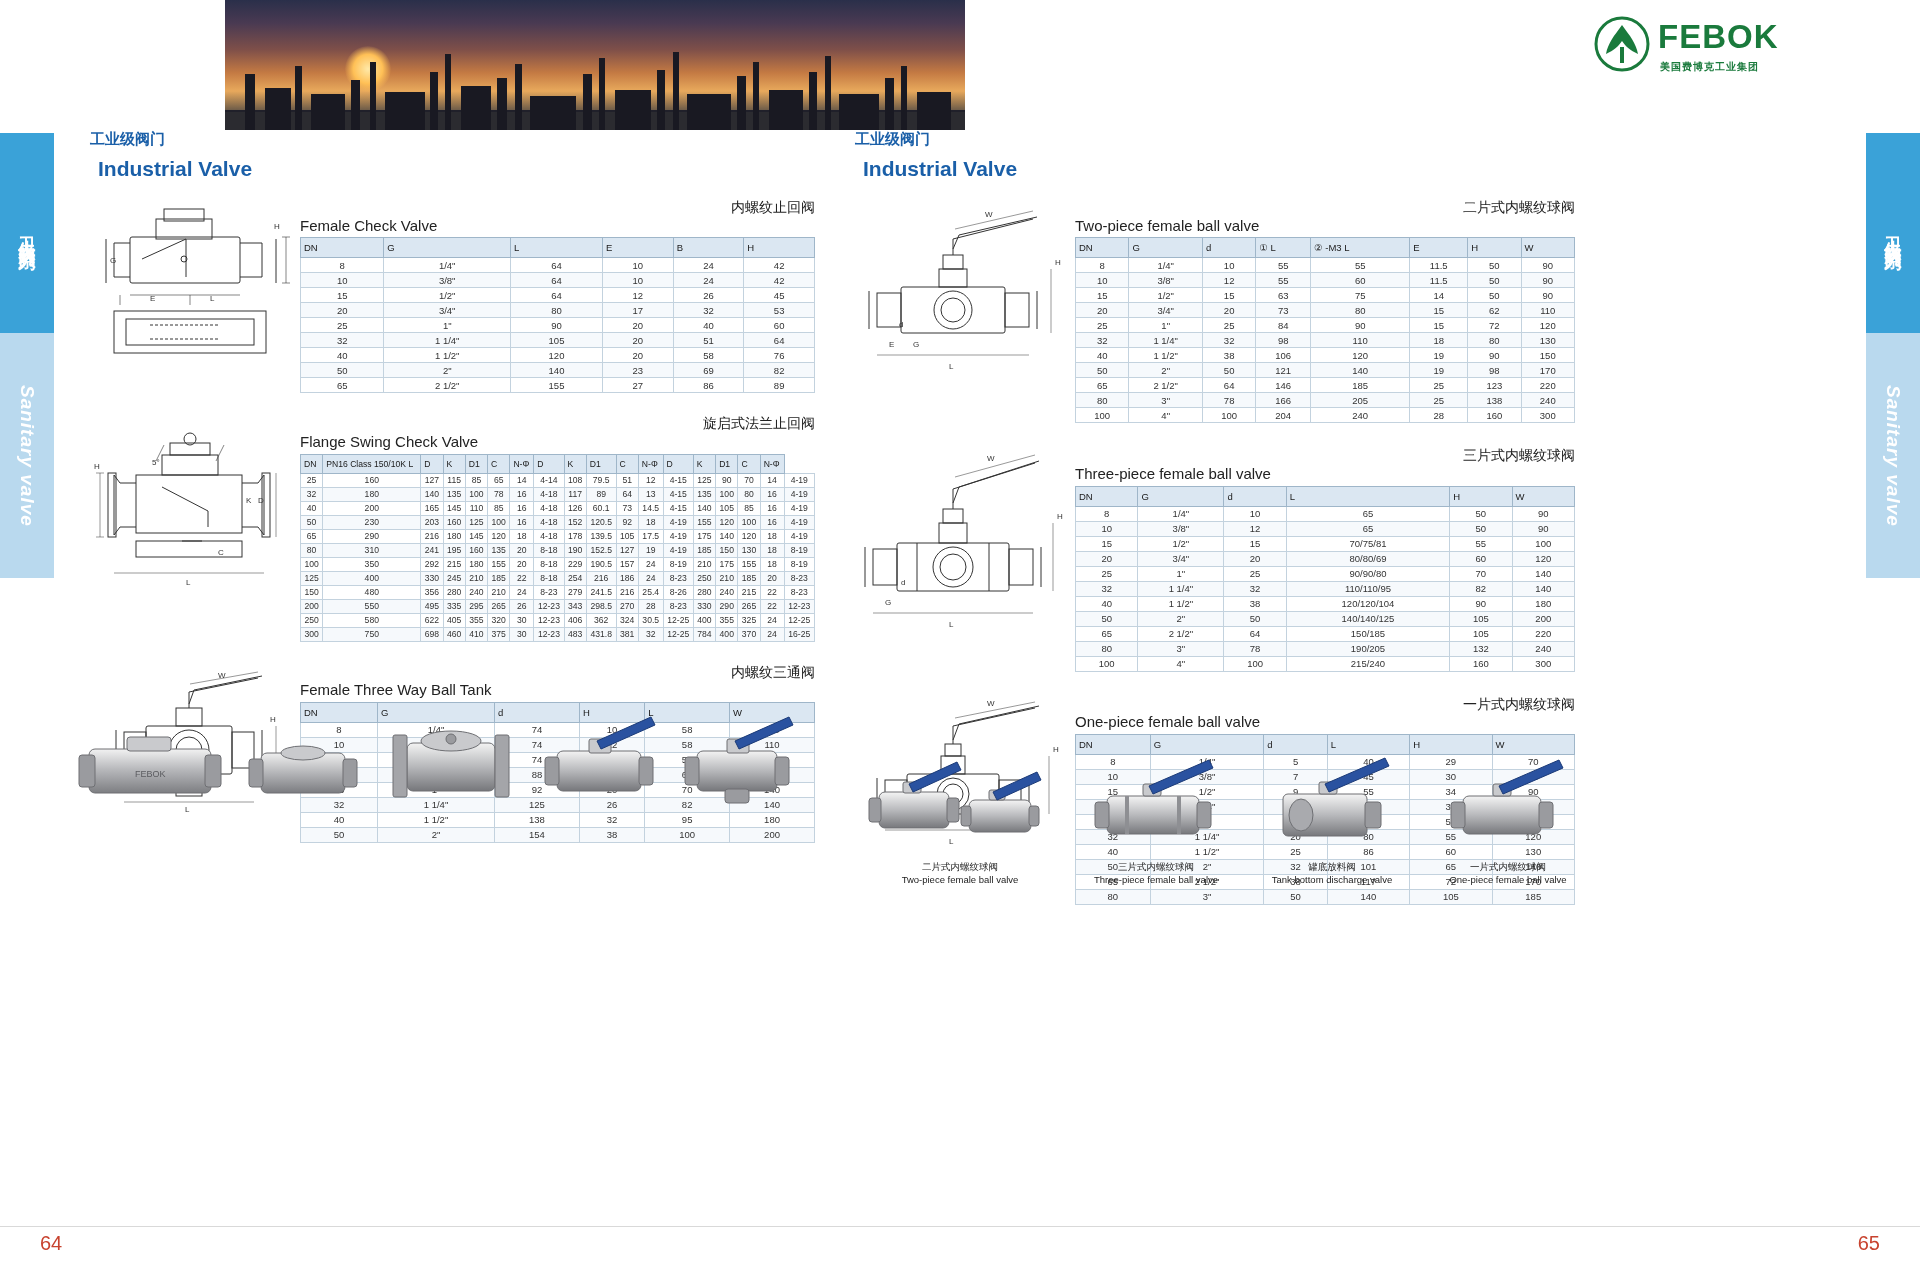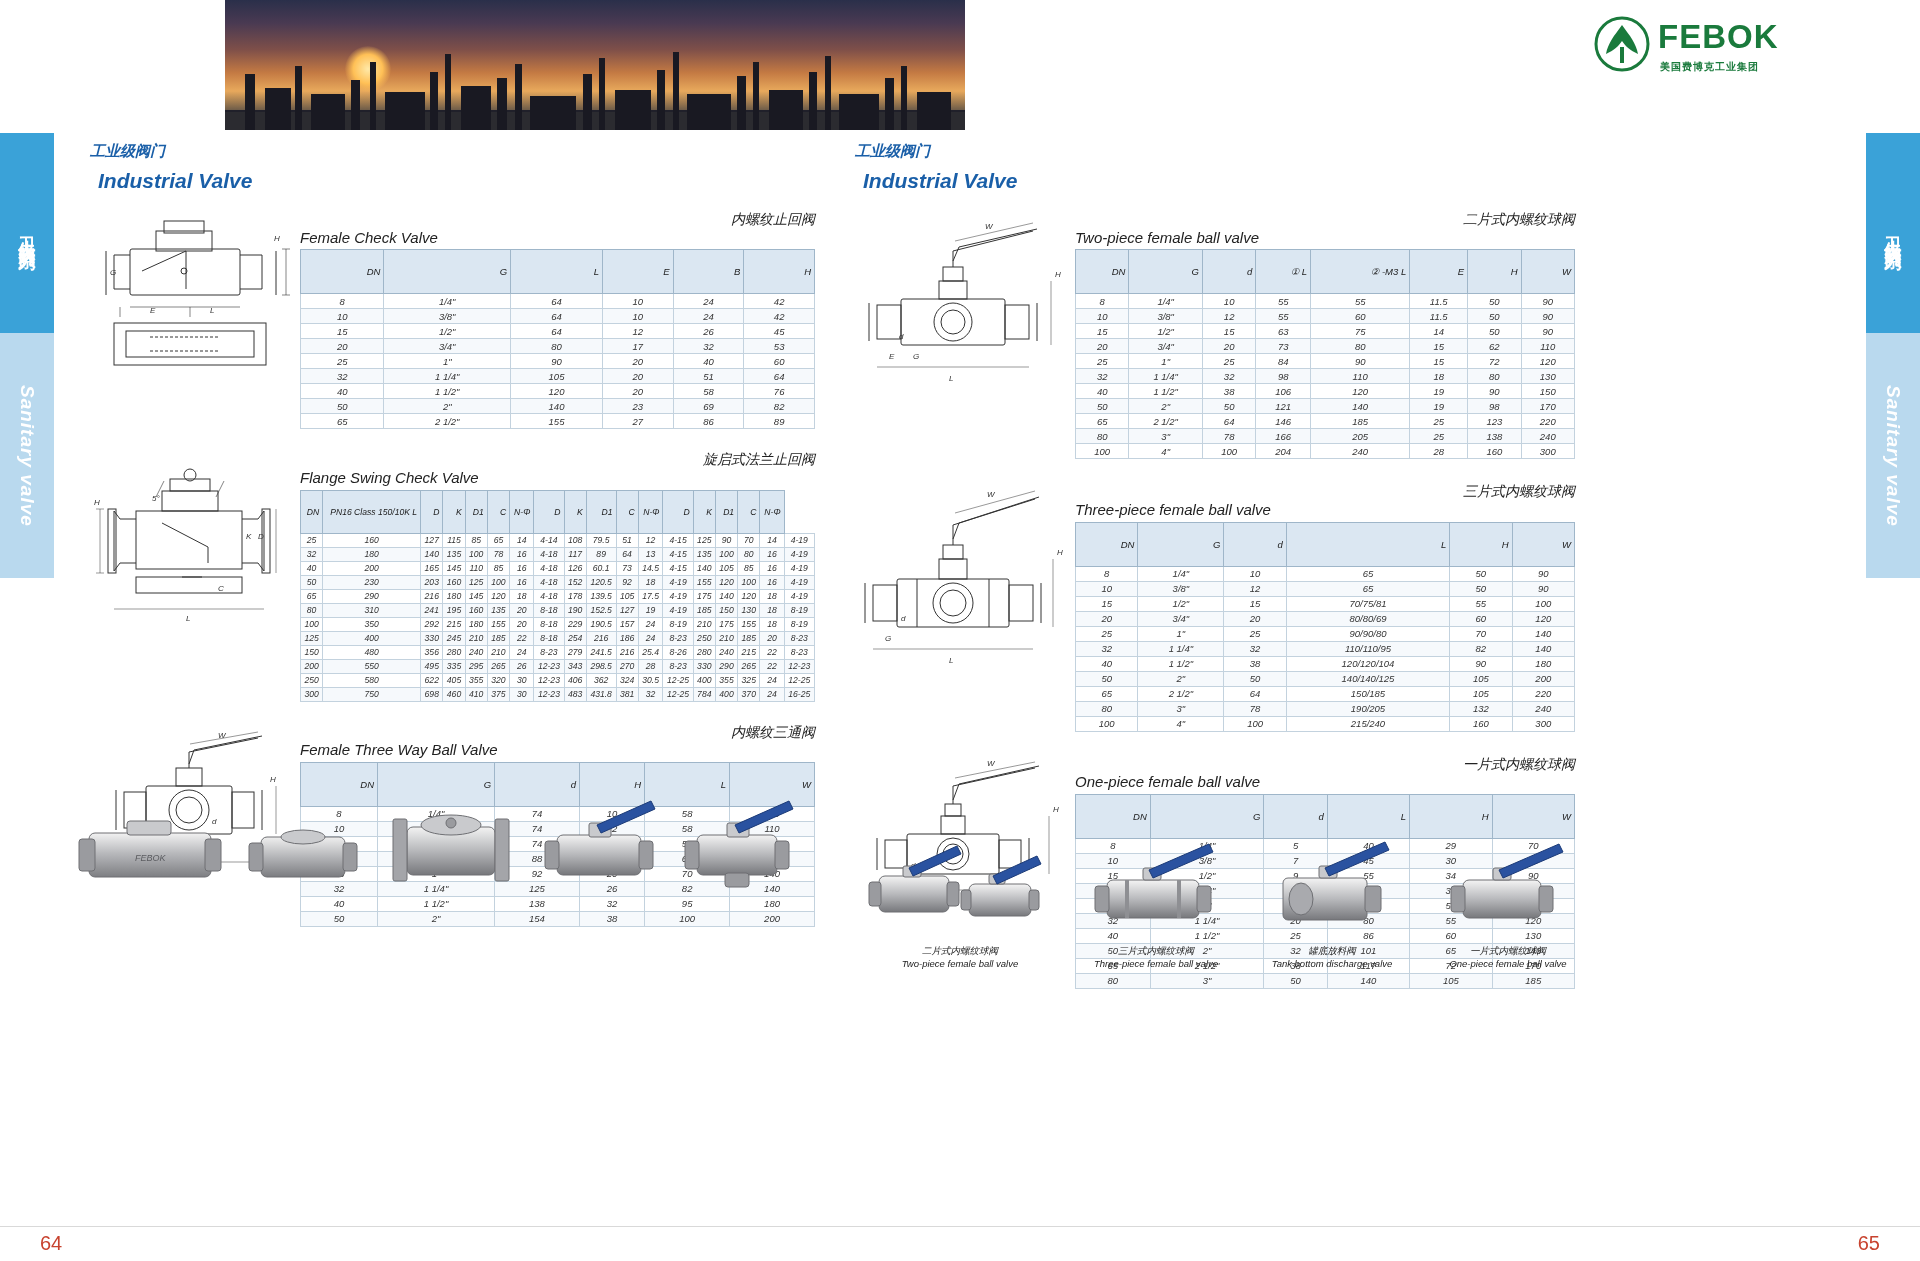--- a/index.html
+++ b/index.html
@@ -42,43 +42,43 @@
   .side-tab .vtxt { writing-mode:vertical-rl; text-orientation:upright; letter-spacing:3px; }
   .side-tab .vtxt-lat { writing-mode:vertical-rl; letter-spacing:1px; font-style:italic; }
   .tab-top-left { left:0; top:133px; height:200px; background:#3aa2d8; }
   .tab-bot-left { left:0; top:333px; height:245px; background:#b9d9ee; }
   .tab-top-right { right:0; top:133px; height:200px; background:#3aa2d8; }
   .tab-bot-right { right:0; top:333px; height:245px; background:#b9d9ee; }
   .tab-bot-left .vtxt-lat, .tab-bot-right .vtxt-lat { color:#ffffff; font-size:19px; }
   .tab-top-left .vtxt, .tab-top-right .vtxt { font-size:17px; }
 
   
-  .page { position:absolute; top:142px;font-style:italic; }
+  .page { position:absolute; top:130px; }
   .page-left { left:90px; width:790px; }
   .page-right { left:855px; width:790px; }
 
   .hdr-cn { font-size:15px; color:#1a5fa8; margin:0 0 2px 0; font-weight:bold; }
   .hdr-en { font-size:21px; color:#1a5fa8; margin:8px; font-weight:bold; }
 
   
   .tbl-title-cn { font-size:14px; color:#222; line-height:1.25;text-align:right; }
   .tbl-title-en { font-size:15px; color:#222; line-height:1.25; margin-bottom:2px; }
 
   table.spec {
     border-collapse:collapse;
     font-size:9.5px;
     color:#333;
     background:#fff;
   }
   table.spec th {
     background:#dbe7f2;
     border:1px solid #9fb6c9;
     font-weight:normal;
-    padding:16px 3px;
-    text-align:right;
+    padding:4px 3px;
+    text-align:left;
     color:#1a1a1a;
   }
   table.spec td {
     border:1px solid #c3d2de;
     padding:1.5px 3px;
     text-align:center;
   }
   table.spec tbody tr:nth-child(odd) { background:#ffffff; }
   table.spec tbody tr:nth-child(even) { background:#f6f9fc; }
 
@@ -616,21 +616,21 @@
         </g>
         <text x="95" y="148" font-size="8" fill="#333">L</text>
         <text x="180" y="58" font-size="8" fill="#333">H</text>
         <text x="128" y="14" font-size="8" fill="#333">W</text>
         <text x="70" y="126" font-size="8" fill="#333">G</text>
         <text x="122" y="100" font-size="8" fill="#333">d</text>
       </svg>
     </div>
     <div>
       <div class="tbl-title-cn">内螺纹三通阀</div>
-      <div class="tbl-title-en">Female Three Way Ball Valve</div>
+      <div class="tbl-title-en">Female Three Way Ball Tank</div>
       <table class="spec" style="width:515px;">
           <thead>
             <tr>
               <th>DN</th>
               <th>G</th>
               <th>d</th>
               <th>H</th>
               <th>L</th>
               <th>W</th>
             </tr>

